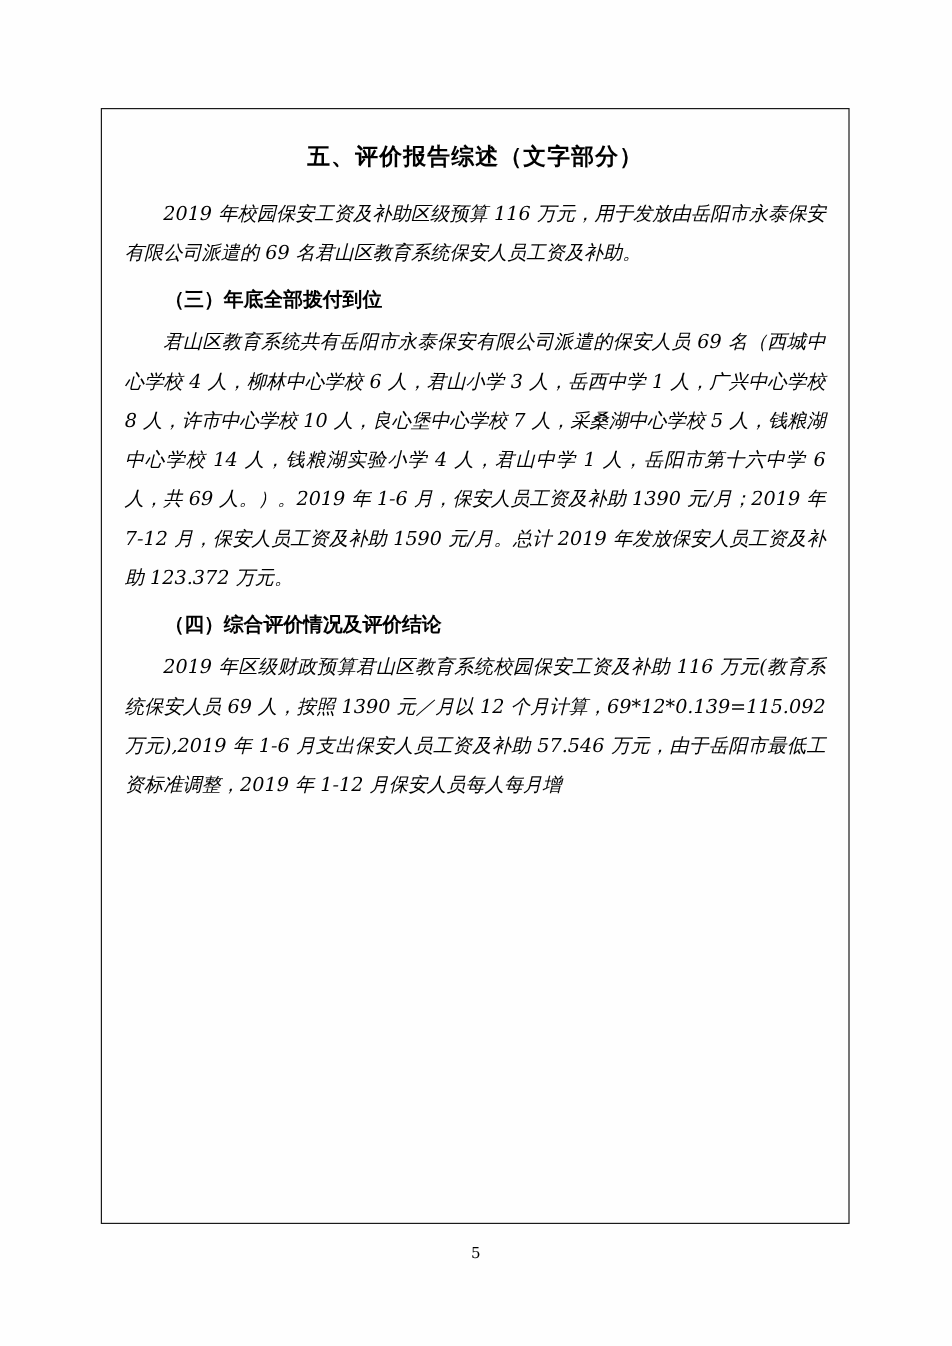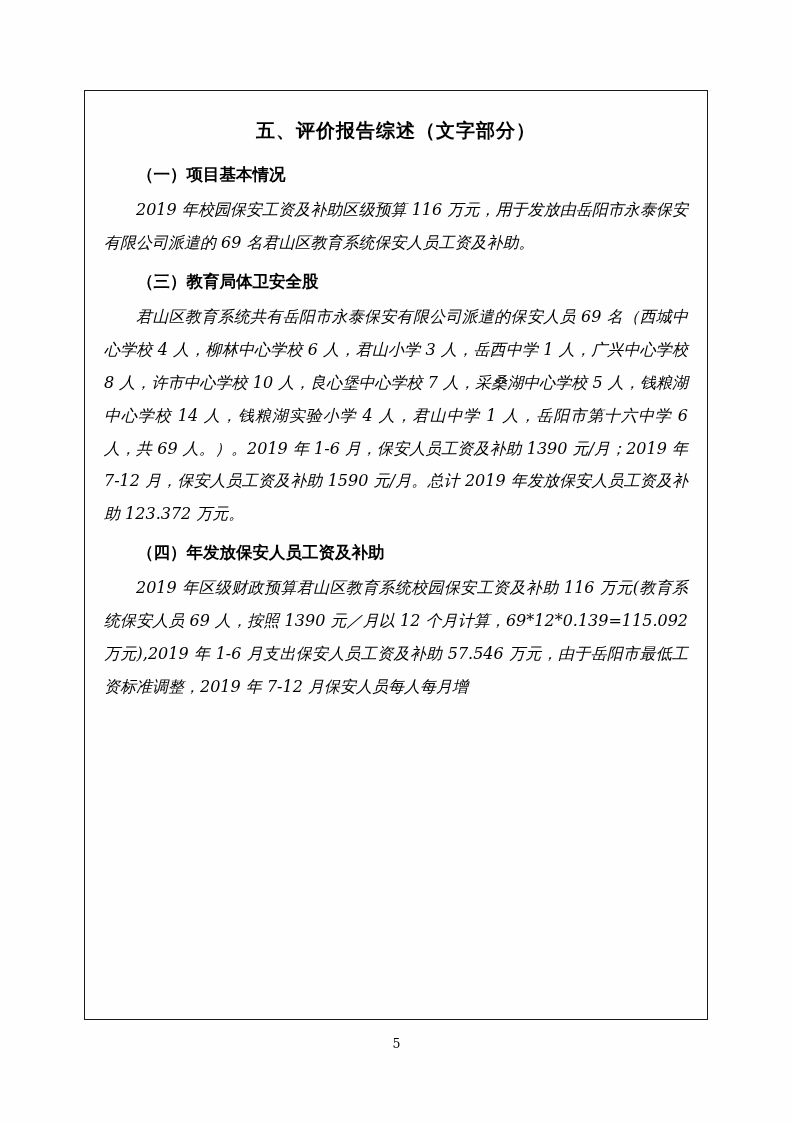--- a/index.html
+++ b/index.html
@@ -81,27 +81,26 @@
 <body>
 
 <div class="page">
 
   <div class="frame"></div>
 
   <div class="content">
 
     <div class="doc-title">五、评价报告综述（文字部分）</div>
 
-    <div class="section-heading">（一）项目基本情况</div>
     <p class="para">2019 年校园保安工资及补助区级预算 116 万元，用于发放由岳阳市永泰保安有限公司派遣的 69 名君山区教育系统保安人员工资及补助。</p>
 
 
-    <div class="section-heading">（三）教育局体卫安全股</div>
+    <div class="section-heading">（三）年底全部拨付到位</div>
     <p class="para">君山区教育系统共有岳阳市永泰保安有限公司派遣的保安人员 69 名（西城中心学校 4 人，柳林中心学校 6 人，君山小学 3 人，岳西中学 1 人，广兴中心学校 8 人，许市中心学校 10 人，良心堡中心学校 7 人，采桑湖中心学校 5 人，钱粮湖中心学校 14 人，钱粮湖实验小学 4 人，君山中学 1 人，岳阳市第十六中学 6 人，共 69 人。）。2019 年 1-6 月，保安人员工资及补助 1390 元/月；2019 年 7-12 月，保安人员工资及补助 1590 元/月。总计 2019 年发放保安人员工资及补助 123.372 万元。</p>
 
-    <div class="section-heading">（四）年发放保安人员工资及补助</div>
-    <p class="para justify-stretch">2019 年区级财政预算君山区教育系统校园保安工资及补助 116 万元(教育系统保安人员 69 人，按照 1390 元／月以 12 个月计算，69*12*0.139=115.092 万元),2019 年 1-6 月支出保安人员工资及补助 57.546 万元，由于岳阳市最低工资标准调整，2019 年 7-12 月保安人员每人每月增</p>
+    <div class="section-heading">（四）综合评价情况及评价结论</div>
+    <p class="para justify-stretch">2019 年区级财政预算君山区教育系统校园保安工资及补助 116 万元(教育系统保安人员 69 人，按照 1390 元／月以 12 个月计算，69*12*0.139=115.092 万元),2019 年 1-6 月支出保安人员工资及补助 57.546 万元，由于岳阳市最低工资标准调整，2019 年 1-12 月保安人员每人每月增</p>
 
   </div>
 
   <div class="page-number">5</div>
 
 </div>
 
 </body></html>

